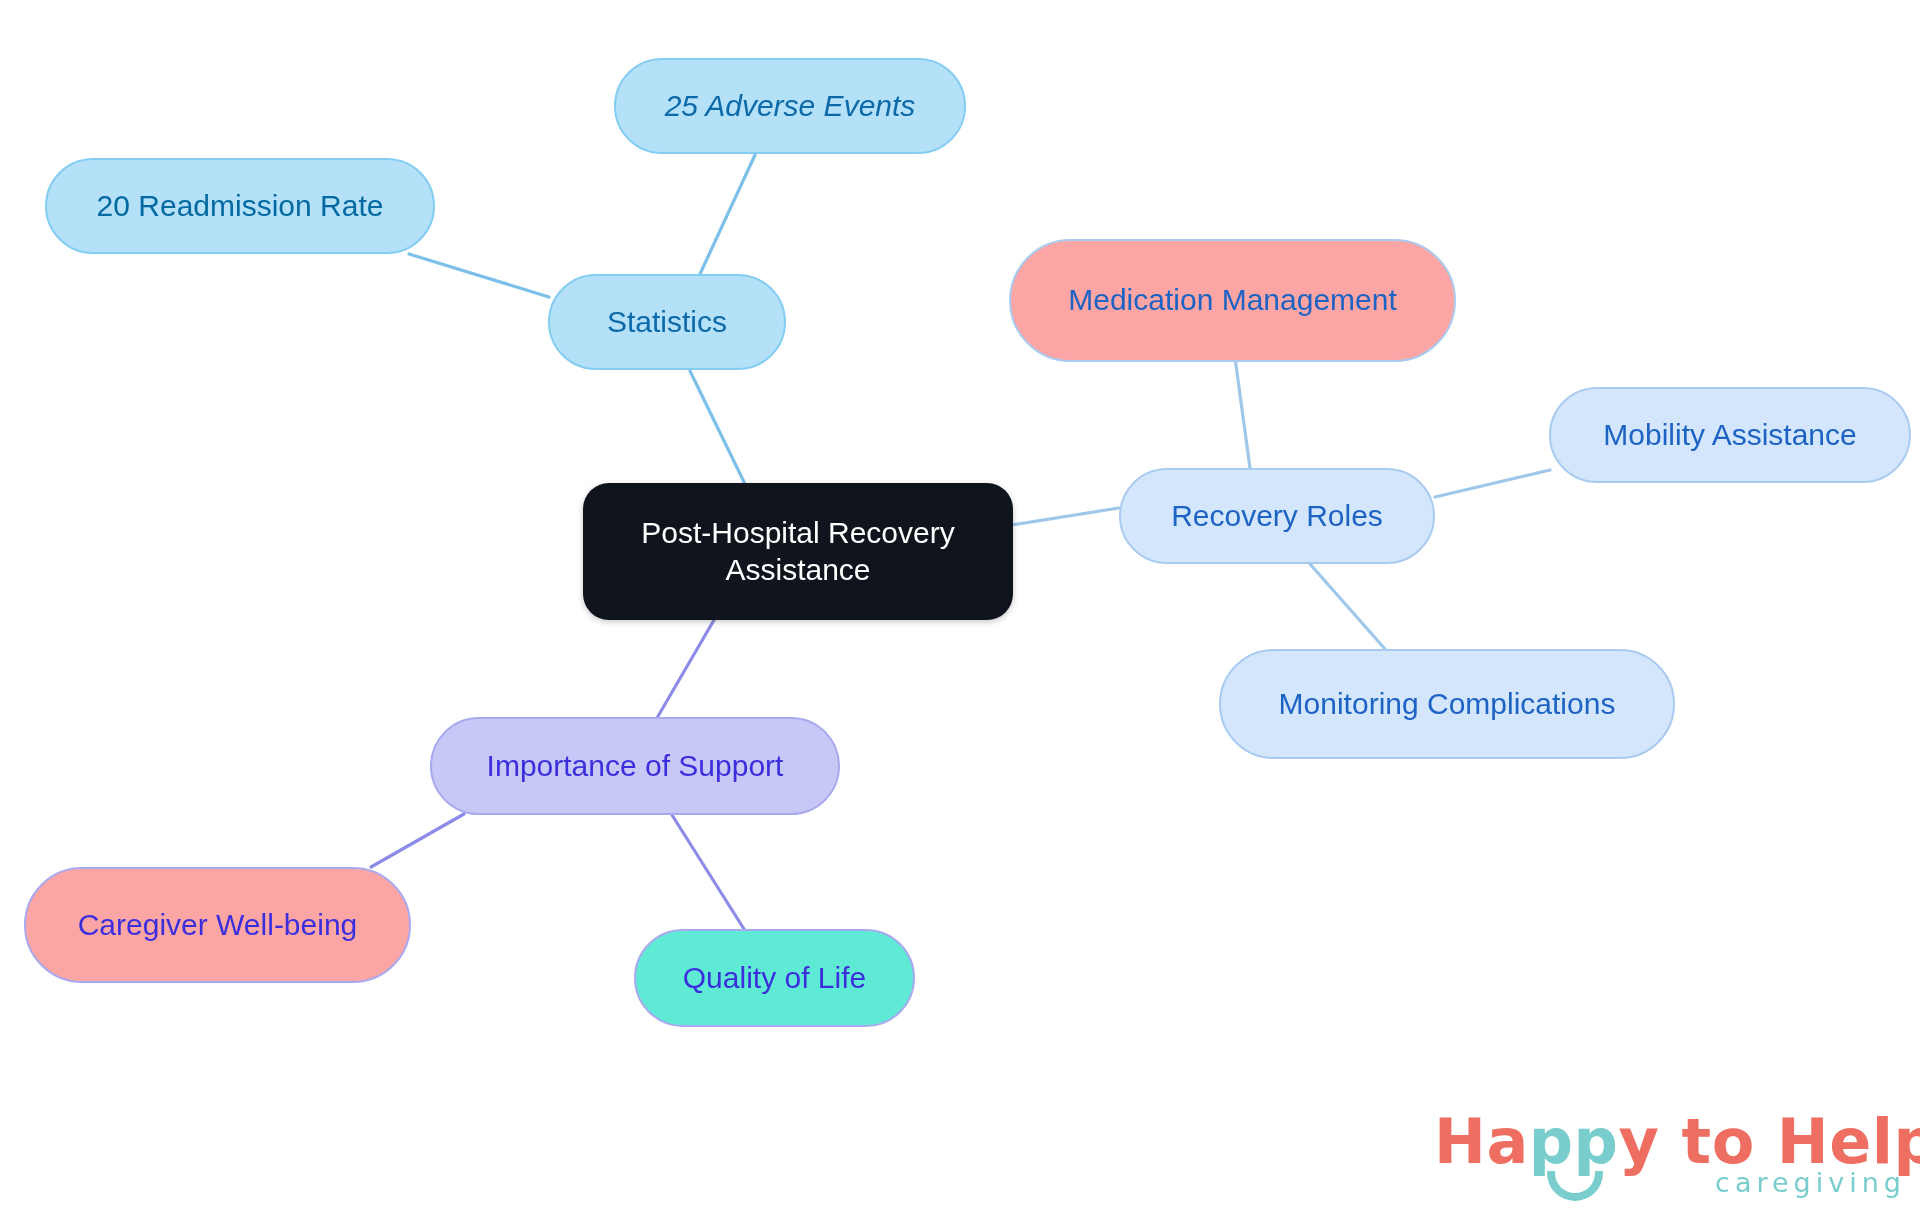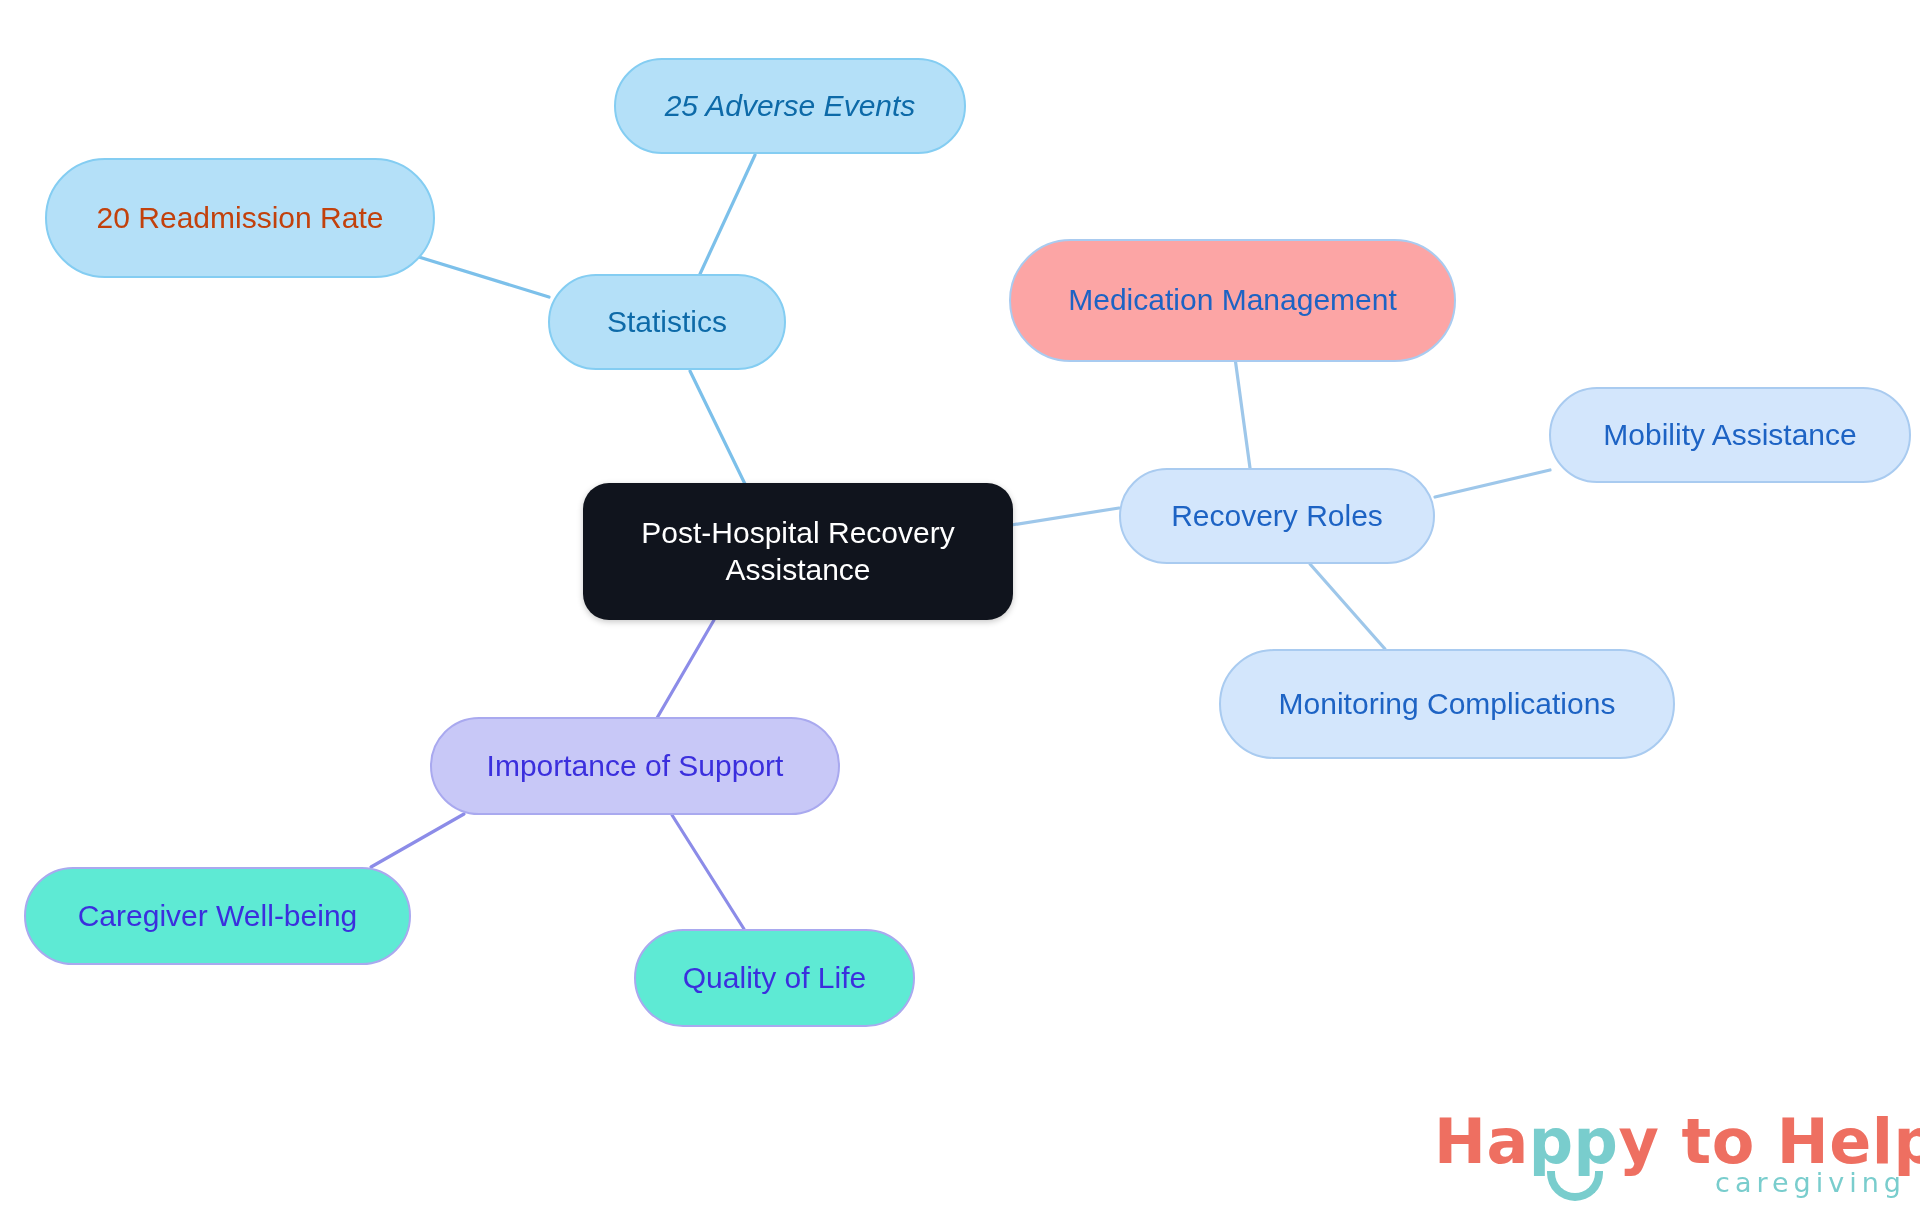--- a/index.html
+++ b/index.html
@@ -105,27 +105,27 @@
       <line x1="1310" y1="564" x2="1385" y2="649" stroke="#9ec7ea" stroke-width="3.2" stroke-linecap="round"></line>
       <line x1="714" y1="620" x2="657" y2="718" stroke="#8c8ce8" stroke-width="3.2" stroke-linecap="round"></line>
       <line x1="464" y1="814" x2="371" y2="867" stroke="#8c8ce8" stroke-width="3.2" stroke-linecap="round"></line>
       <line x1="672" y1="815" x2="744" y2="929" stroke="#8c8ce8" stroke-width="3.2" stroke-linecap="round"></line>
     </svg>
 
   <div class="node root" style="left: 575px; top: 483px; width: 430px; height: 137px; font-size: 30px; background: rgb(16, 20, 29); border-color: transparent; color: rgb(255, 255, 255);"><span>Post-Hospital Recovery
 Assistance</span></div>
     <div class="node" style="left: 548px; top: 274px; width: 238px; height: 96px; font-size: 30px; background: rgb(180, 224, 248); border-color: rgb(132, 205, 242); color: rgb(13, 106, 168);"><span>Statistics</span></div>
     <div class="node" style="left: 614px; top: 58px; width: 352px; height: 96px; font-size: 30px; background: rgb(180, 224, 248); border-color: rgb(132, 205, 242); color: rgb(13, 106, 168); font-style: italic;"><span>25 Adverse Events</span></div>
-    <div class="node" style="left: 45px; top: 158px; width: 390px; height: 120px; font-size: 30px; background: rgb(180, 224, 248); border-color: rgb(132, 205, 242); color: #c2410c;"><span>20 Readmission Rate</span></div>
+    <div class="node" style="left: 45px; top: 158px; width: 390px; height: 96px; font-size: 30px; background: rgb(180, 224, 248); border-color: rgb(132, 205, 242); color: #0369a1;"><span>20 Readmission Rate</span></div>
     <div class="node" style="left: 1119px; top: 468px; width: 316px; height: 96px; font-size: 30px; background: rgb(211, 230, 252); border-color: rgb(169, 203, 240); color: rgb(29, 99, 196);"><span>Recovery Roles</span></div>
     <div class="node" style="left: 1009px; top: 239px; width: 447px; height: 123px; font-size: 30px; background: #fca5a5; border-color: rgb(169, 203, 240); color: rgb(29, 99, 196);"><span>Medication Management</span></div>
     <div class="node" style="left: 1549px; top: 387px; width: 362px; height: 96px; font-size: 30px; background: rgb(211, 230, 252); border-color: rgb(169, 203, 240); color: rgb(29, 99, 196);"><span>Mobility Assistance</span></div>
     <div class="node" style="left: 1219px; top: 649px; width: 456px; height: 110px; font-size: 30px; background: rgb(211, 230, 252); border-color: rgb(169, 203, 240); color: rgb(29, 99, 196);"><span>Monitoring Complications</span></div>
     <div class="node" style="left: 430px; top: 717px; width: 410px; height: 98px; font-size: 30px; background: rgb(200, 200, 247); border-color: rgb(169, 169, 239); color: rgb(59, 47, 221);"><span>Importance of Support</span></div>
-    <div class="node" style="left: 24px; top: 867px; width: 387px; height: 98px; font-size: 30px; background: #5eead4; border-color: rgb(169, 169, 239); color: rgb(59, 47, 221);"><span>Caregiver Well-being</span></div>
+    <div class="node" style="left: 24px; top: 867px; width: 387px; height: 116px; font-size: 30px; background: #fca5a5; border-color: rgb(169, 169, 239); color: rgb(59, 47, 221);"><span>Caregiver Well-being</span></div>
     <div class="node" style="left: 634px; top: 929px; width: 281px; height: 98px; font-size: 30px; background: #5eead4; border-color: rgb(169, 169, 239); color: rgb(59, 47, 221);"><span>Quality of Life</span></div>
     <div id="logo">
     <div class="logo-main"><span style="color: rgb(238, 111, 97);">H</span><span style="color: rgb(238, 111, 97);">a</span><span style="color: rgb(121, 205, 205);">pp</span><span style="color: rgb(238, 111, 97);">y</span><span style="color: rgb(238, 111, 97);"> to </span><span style="color: rgb(238, 111, 97);">Help</span></div>
     <div class="smile" style="border-color: rgb(121, 205, 205);"></div>
     <div class="logo-sub" style="color: rgb(121, 205, 205);">caregiving</div>
   </div>
 
 </div>
 
 </body></html>

